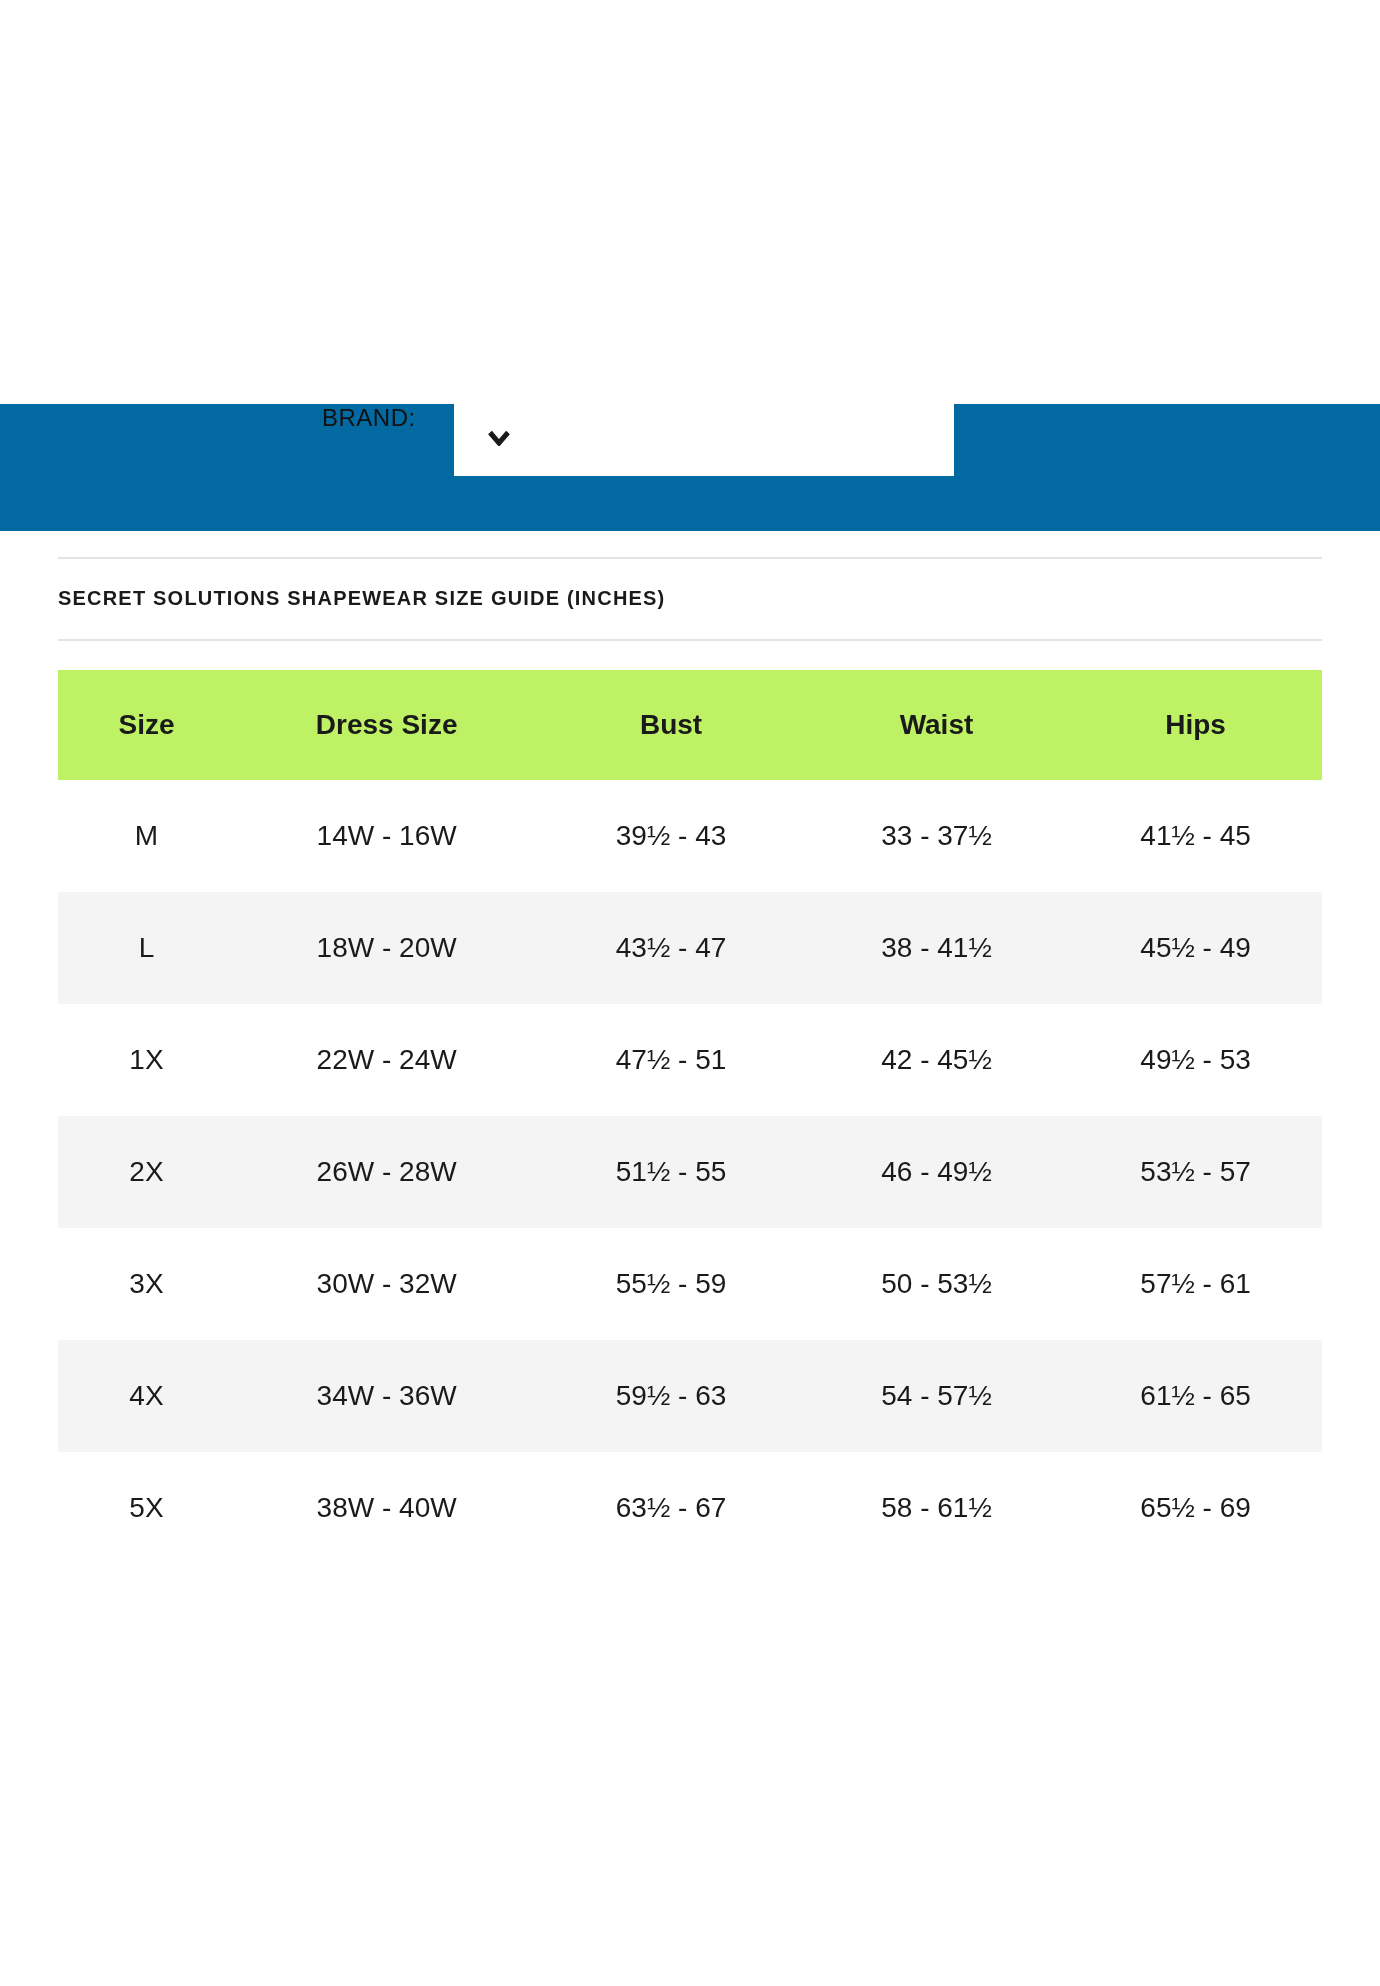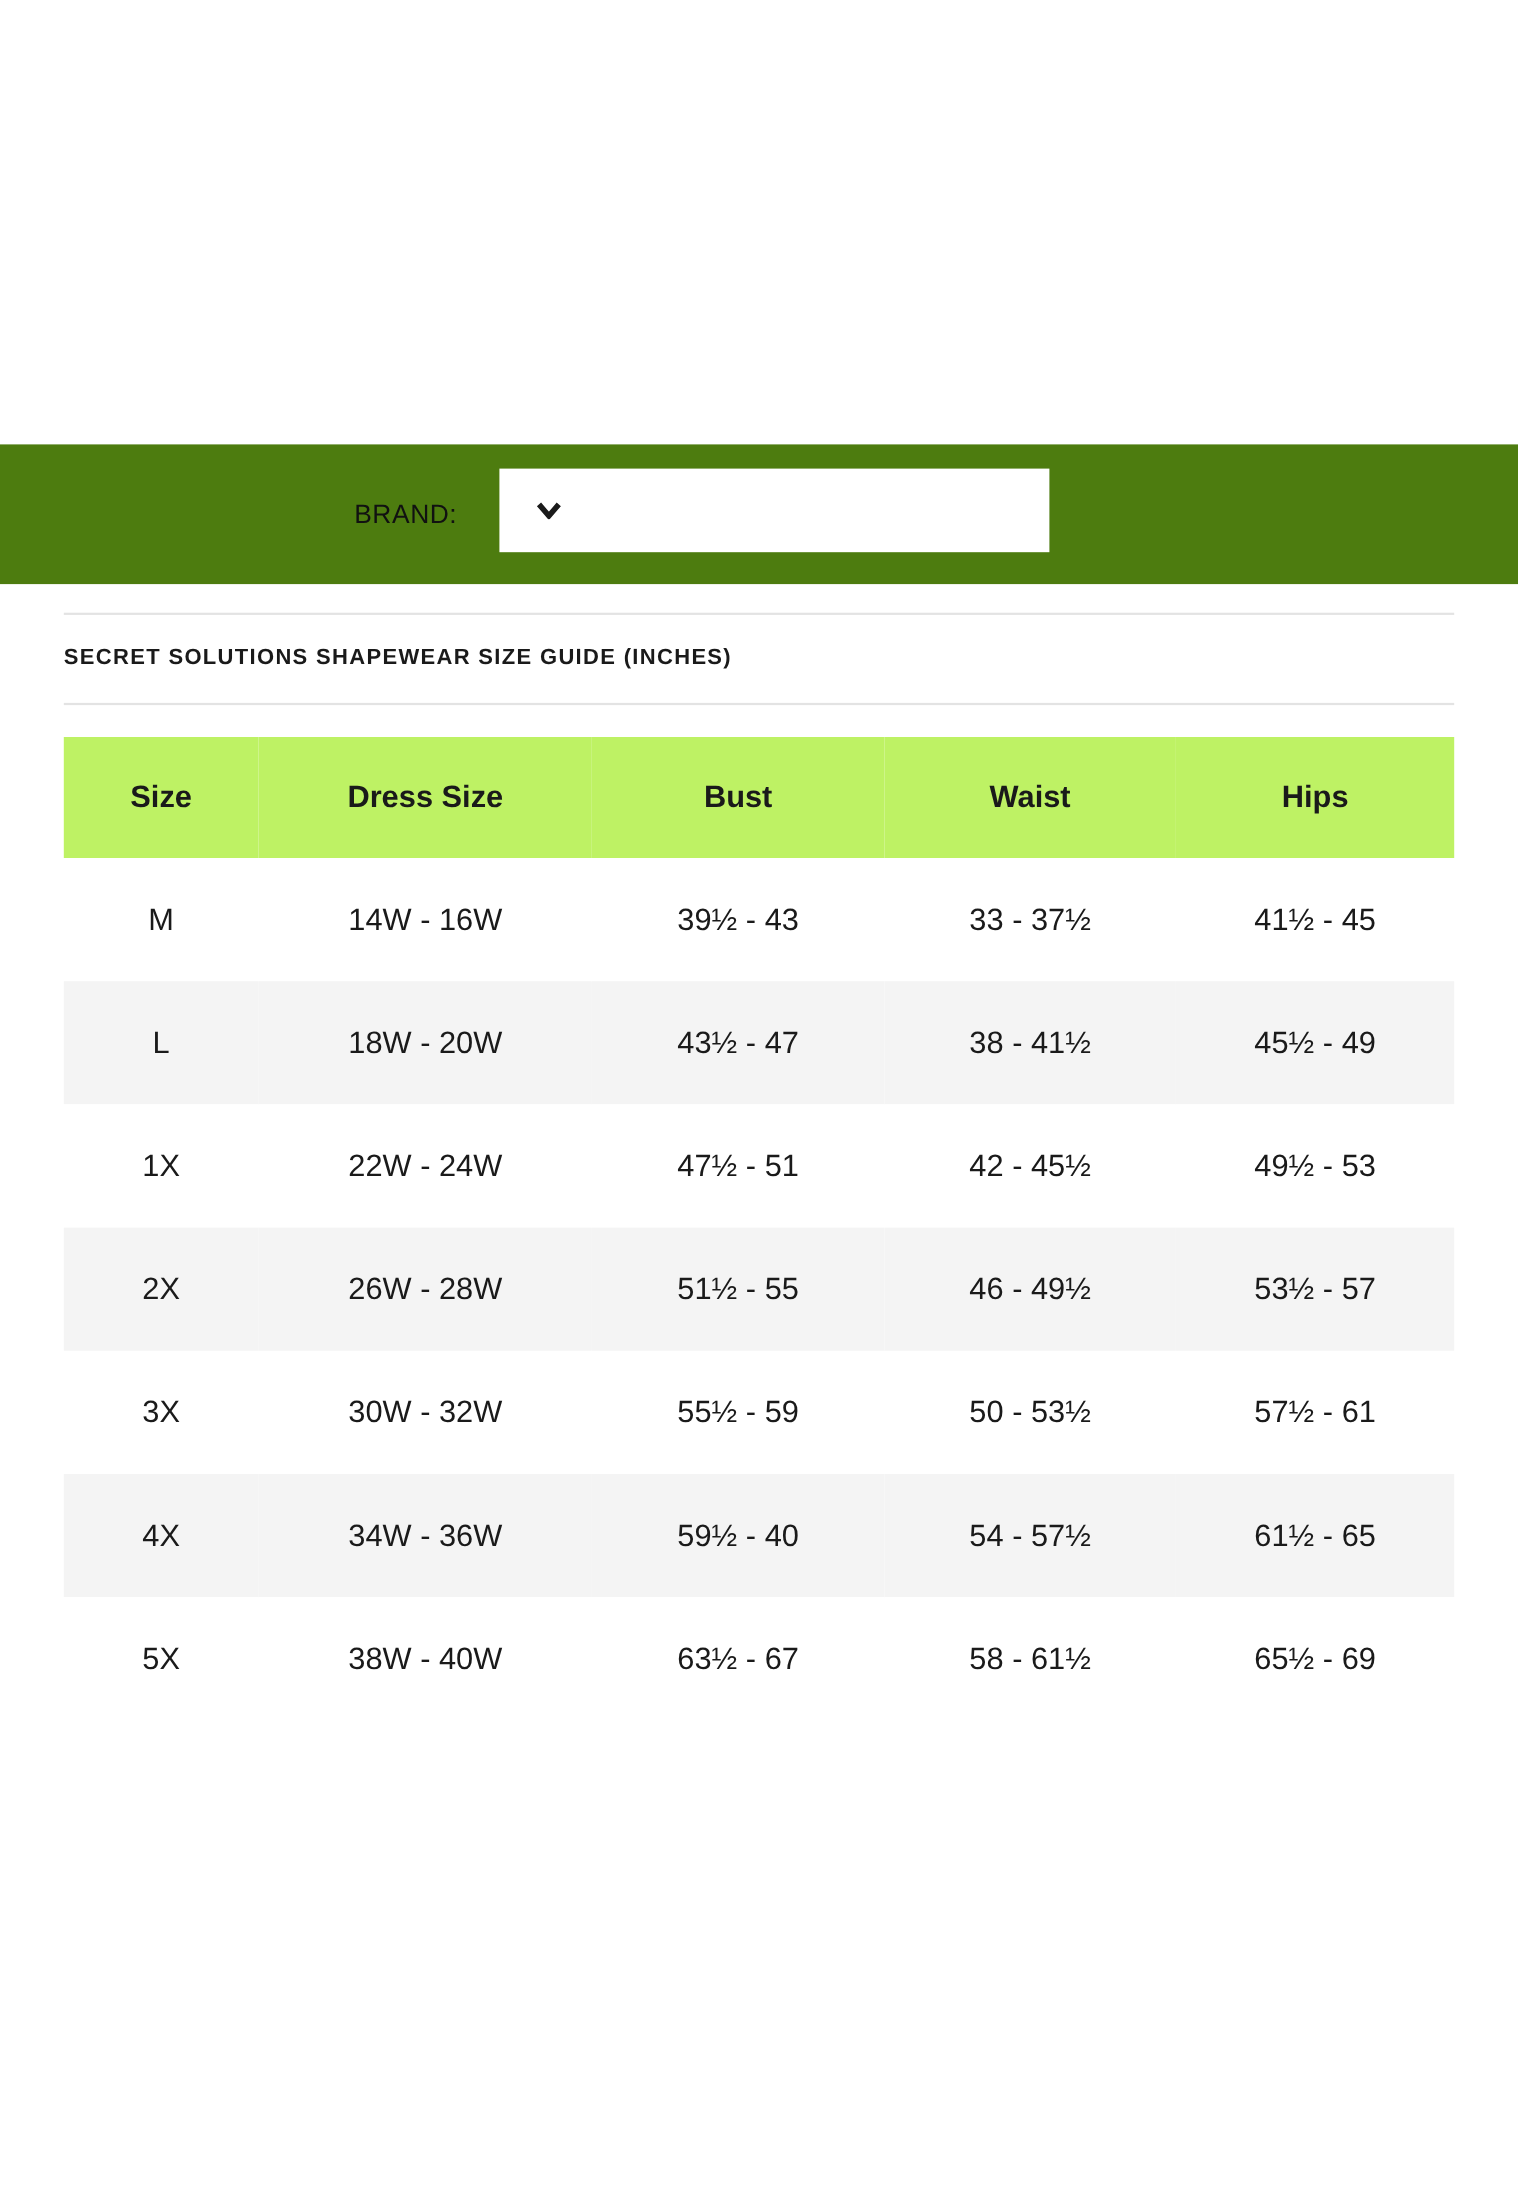--- a/index.html
+++ b/index.html
@@ -9,23 +9,23 @@
     background: #ffffff;
     font-family: "Liberation Sans", "DejaVu Sans", sans-serif;
     color: #1a1a1a;
     -webkit-font-smoothing: antialiased;
   }
   .top-spacer { height: 404px; }
 
   
   .brand-band {
     height: 127px;
-    background: #4d7c0f;
+    background: #0369a1;
     display: flex;
-    align-items: center;
+    align-items: flex-start;
     padding-left: 322px;
     box-sizing: border-box;
   }
   .brand-label {
     font-size: 24px;
     letter-spacing: 0.5px;
     color: #111111;
     margin-right: 38px;
     white-space: nowrap;
   }
@@ -169,21 +169,21 @@
           <tr>
             <td>3X</td>
             <td>30W - 32W</td>
             <td>55½ - 59</td>
             <td>50 - 53½</td>
             <td>57½ - 61</td>
           </tr>
           <tr class="alt">
             <td>4X</td>
             <td>34W - 36W</td>
-            <td>59½ - 40</td>
+            <td>59½ - 63</td>
             <td>54 - 57½</td>
             <td>61½ - 65</td>
           </tr>
           <tr>
             <td>5X</td>
             <td>38W - 40W</td>
             <td>63½ - 67</td>
             <td>58 - 61½</td>
             <td>65½ - 69</td>
           </tr>

